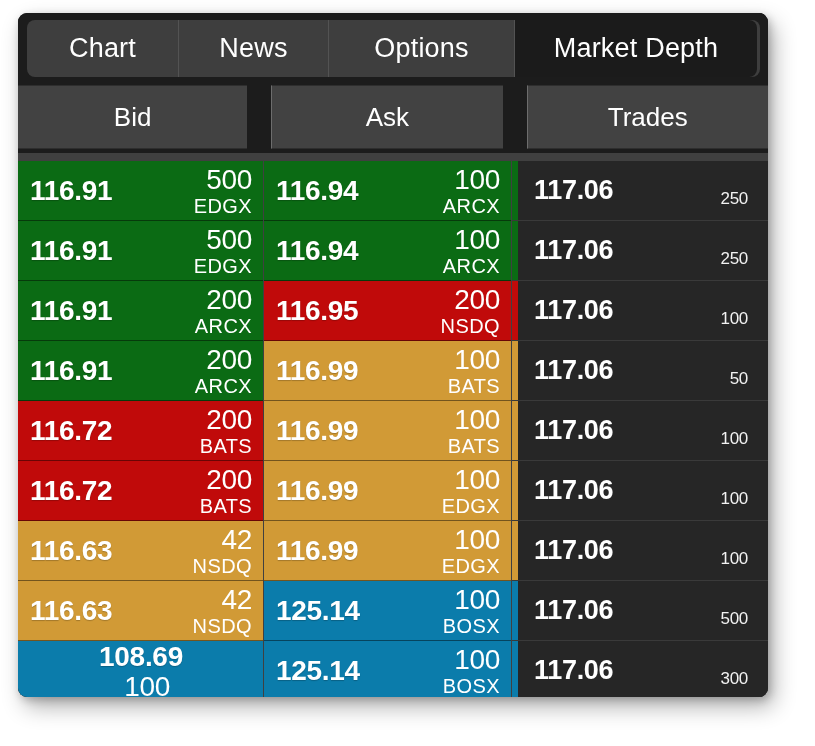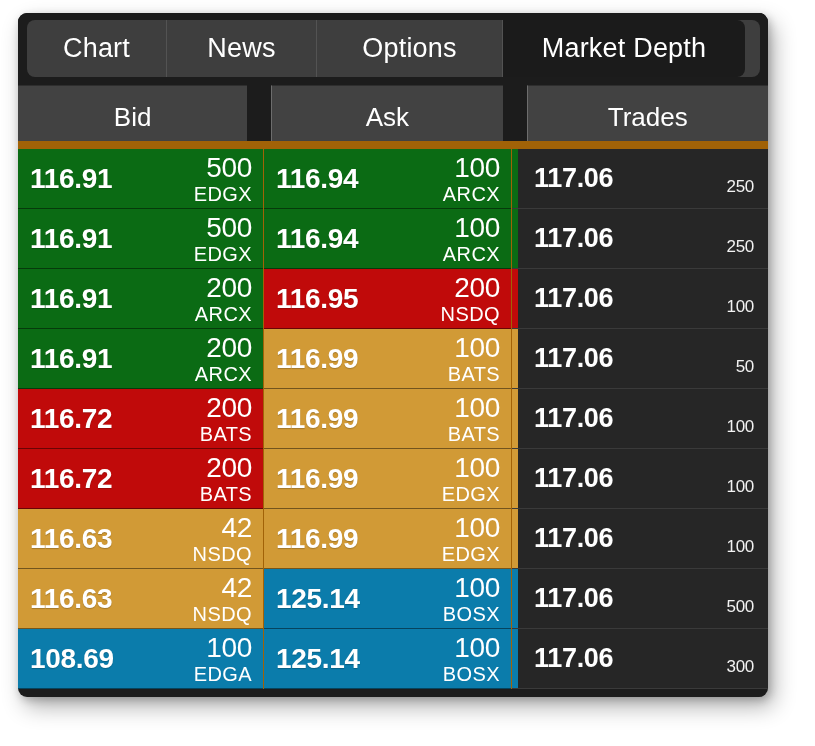--- a/index.html
+++ b/index.html
@@ -53,21 +53,21 @@
     justify-content: center;
     color: #ffffff;
     font-size: 27px;
     font-weight: 400;
     letter-spacing: 0.2px;
     border-right: 1px solid #535353;
     background: transparent;
     cursor: pointer;
     user-select: none;
   }
-  .tab.w-chart   { width: 140px; }
+  .tab.w-chart   { width: 152px; }
   .tab.w-news    { width: 150px; }
   .tab.w-options { width: 186px; }
   .tab.w-depth   { width: 242px; border-right: none; }
   .tab.active {
     background: #1b1b1b;
     border-radius: 0 8px 8px 0;
     border-right: none;
   }
 
   
@@ -92,25 +92,25 @@
     border-bottom: 1px solid #2e2e2e;
     user-select: none;
   }
   .col-head.bid    { width: 245px; }
   .col-head.ask    { width: 247px; border-left: 1px solid #6d6d6d; }
   .col-head.trades { width: 258px; border-left: 1px solid #6d6d6d; }
 
   
   #depth-grid {
     position: absolute;
-    left: 0; top: 128px;
+    left: 0; top: 140px;
     width: 750px;
     height: 548px;
     display: flex;
-    background: #a16207;
+    background: #404040;
   }
   .depth-col { height: 548px; padding-top: 8px; }
   .depth-col.bid    { width: 245px; }
   .depth-col.ask    { width: 247px; margin-left: 1px; }
   .depth-col.trades { width: 256px; margin-left: 1px; }
 
   
   .book-cell {
     position: relative;
     height: 60px;
@@ -150,21 +150,21 @@
 
   
   .trade-cell {
     position: relative;
     height: 60px;
     display: flex;
     align-items: center;
     justify-content: space-between;
     background: #262626;
     border-bottom: 1px solid #3a3a3a;
-    padding: 0 14px 0 22px;
+    padding: 0 20px 0 22px;
     cursor: pointer;
   }
   .trade-cell .edge {
     position: absolute;
     left: 0; top: 0;
     width: 6px;
     height: 100%;
   }
   .trade-cell .t-price {
     font-size: 27px;
@@ -259,21 +259,21 @@
             <span class="venue">NSDQ</span>
           </span>
         </div>
         <div class="book-cell" style="background: rgb(209, 154, 54);">
           <span class="price">116.63</span>
           <span class="qty-wrap">
             <span class="qty">42</span>
             <span class="venue">NSDQ</span>
           </span>
         </div>
-        <div class="book-cell" style="background: rgb(11, 124, 171);">
+        <div class="book-cell" style="background: rgb(11, 124, 171); flex-direction: column;">
           <span class="price">108.69</span>
           <span class="qty-wrap">
             <span class="qty">100</span>
             <span class="venue">EDGA</span>
           </span>
         </div>
       </div>
     <div class="depth-col ask" id="col-ask">
         <div class="book-cell" style="background: rgb(11, 107, 20);">
           <span class="price">116.94</span>

